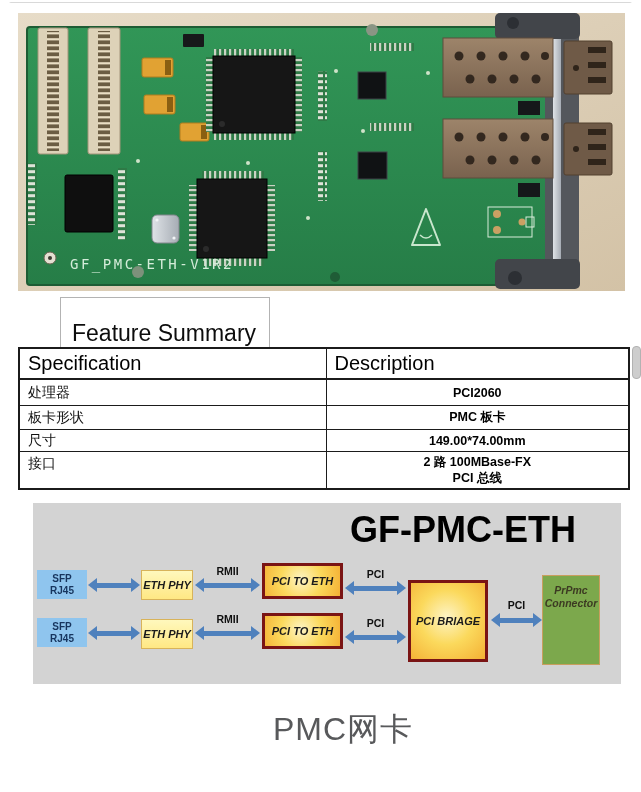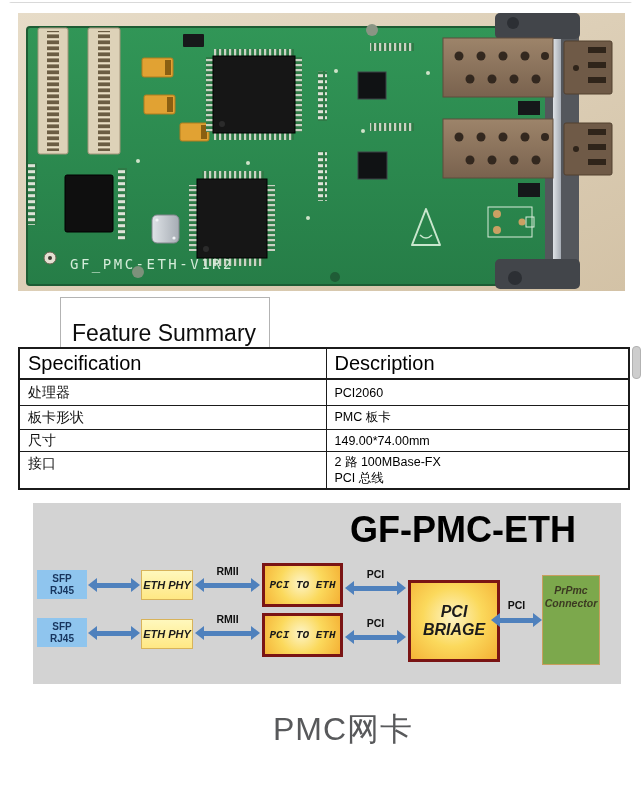--- a/index.html
+++ b/index.html
@@ -18,43 +18,43 @@
 
   
   table.spec{position:absolute;left:18px;top:347px;width:610px;border-collapse:collapse;
              table-layout:fixed;background:#fff;}
   table.spec{border:2px solid #1b1b1b;padding-left:32px;}
   table.spec th,table.spec td{border:1px solid #1b1b1b;vertical-align:middle;
              padding:1px 8px;overflow:hidden;}
   table.spec th{height:27px;font-size:20px;font-weight:400;text-align:left;color:#000;}
   table.spec th{border-bottom-width:2px;}
   td.spec-cell{font-family:"Liberation Serif",serif;font-size:14px;color:#111;height:22px;}
-  td.desc-cell{font-size:12.5px;font-weight:400;color:#000;}
+  td.desc-cell{font-size:12.5px;font-weight:700;color:#000;text-align:center;}
   tr.r1 td{height:23px;} tr.r2 td{height:21px;} tr.r3 td{height:19px;} tr.r4 td{height:32px;}
   .desc-line{line-height:16px;}
 
   .scroll-thumb{position:absolute;right:0;top:346px;width:7px;height:31px;background:#cdcdcd;
                 border:1px solid #b2b2b2;border-radius:4px;}
 
   
   .diagram{position:absolute;left:33px;top:503px;width:588px;height:181px;background:#d3d3d3;}
   .diag-title{position:absolute;top:6px;right:45px;font-size:36px;font-weight:700;color:#000;}
   .blk{position:absolute;display:flex;align-items:center;justify-content:center;text-align:center;
        font-weight:700;font-style:italic;font-size:11px;color:#1b1b1b;box-sizing:border-box;}
   .blk-sfp{left:4px;width:50px;height:29px;background:#8fc5ee;color:#17355e;
            font-style:normal;font-size:10px;line-height:12px;}
   .blk-sfp1{top:67px;} .blk-sfp2{top:115px;}
   .blk-phy{left:108px;width:52px;height:30px;background:linear-gradient(#fff8bd,#ffe884);
            border:1px solid #d8b35a;}
   .blk-phy1{top:67px;} .blk-phy2{top:116px;}
   .grad-orange{background:radial-gradient(circle at 48% 45%,#fdf4c6 0%,#fbd95c 48%,#f4b034 100%);
                border:3px solid #7a1414;}
-  .blk-p2e{left:229px;width:81px;height:44px;font-family:Liberation Mono, monospace;}
+  .blk-p2e{left:229px;width:81px;height:36px;}
   .blk-p2e1{top:60px;} .blk-p2e2{top:110px;}
-  .blk-bridge{left:375px;top:77px;width:92px;height:82px;font-size:16px;}
+  .blk-bridge{left:375px;top:77px;width:80px;height:82px;font-size:11px;}
   .blk-prpmc{left:509px;top:72px;width:58px;height:90px;background:#7ca84c;
              border:1px solid #c99e5e;color:#3c3a22;font-size:10.5px;line-height:13px;
              align-items:flex-start;padding-top:8px;}
   
   .arr{position:absolute;height:5px;background:#4f81bd;}
   .arr::before{content:"";position:absolute;left:-9px;top:-5px;width:0;height:0;
                border:7px solid transparent;border-left:0;border-right:9px solid #4f81bd;}
   .arr::after{content:"";position:absolute;right:-9px;top:-5px;width:0;height:0;
               border:7px solid transparent;border-right:0;border-left:9px solid #4f81bd;}
   .arr-sfp1{left:64px;top:80px;width:34px;}

